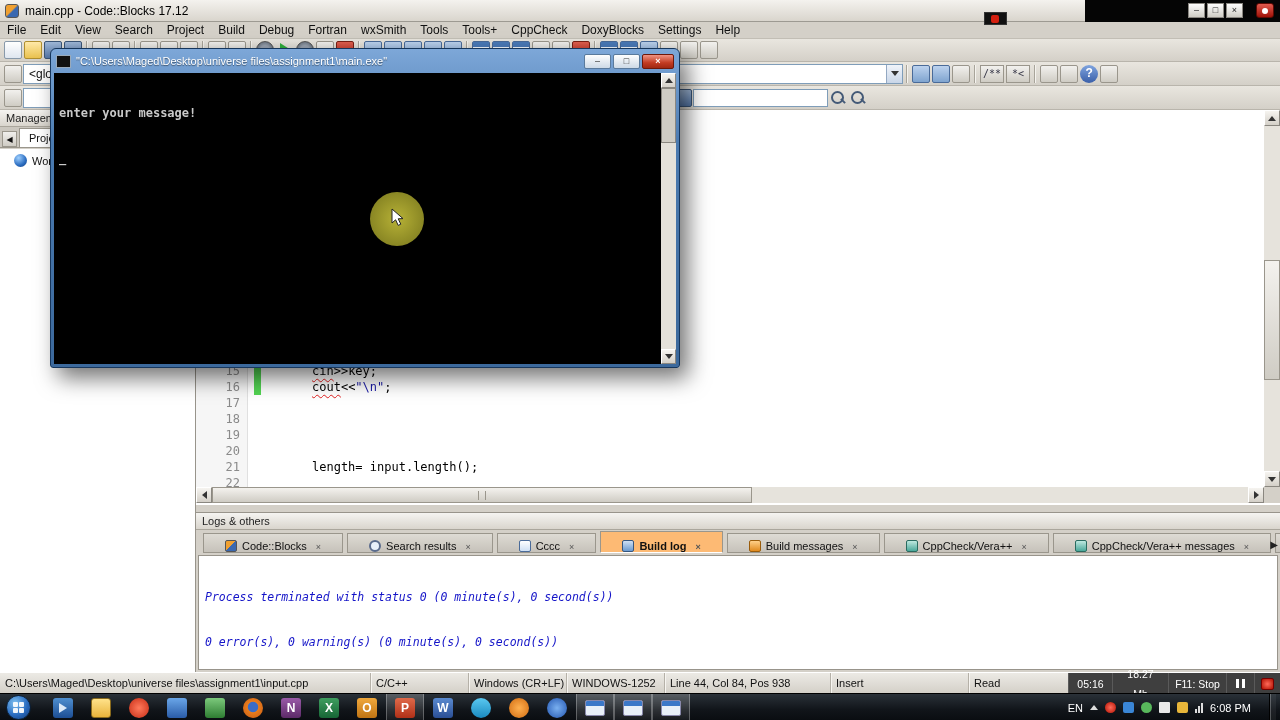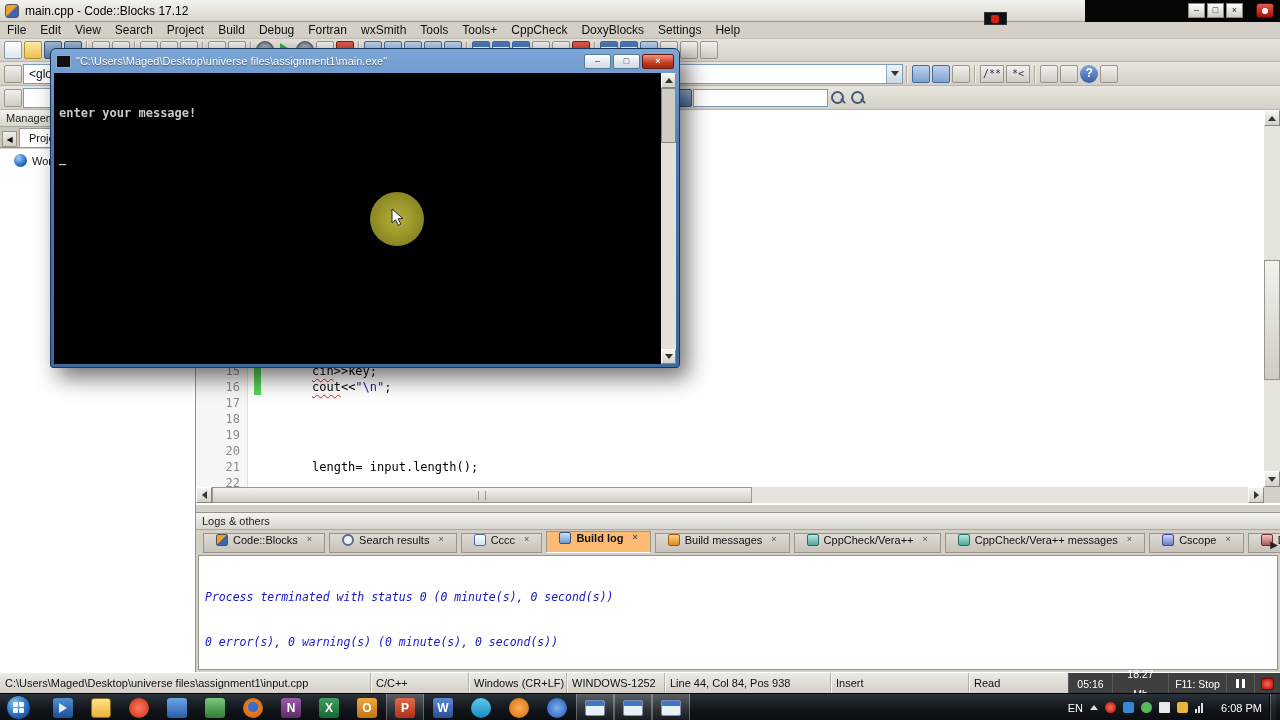--- a/index.html
+++ b/index.html
@@ -103,21 +103,21 @@
   .vscroll{position:absolute;right:0;top:0;width:16px;height:377px;background:#e6e3dc}
   .vscroll .sarrow.bottom{position:absolute;bottom:0}
   .vthumb{position:absolute;left:0;top:150px;width:16px;height:120px;
           background:linear-gradient(#f4f2ee,#cfccc4);border:1px solid #9a968c}
   .scorner{position:absolute;right:0;top:377px;width:16px;height:16px;background:#d4d0c8}
   .sash{position:absolute;left:196px;top:505px;width:1084px;height:7px;background:#d4d0c8}
 
   
   .logs{position:absolute;left:196px;top:512px;width:1084px;height:160px;background:#d4d0c8;border-top:1px solid #98948b}
   .ltabs{position:relative;display:flex;align-items:flex-end;height:24px;padding-left:5px;overflow:hidden}
-  .ltab{display:flex;align-items:flex-start;gap:5px;height:20px;margin:1px 2px;padding:0 12px;
+  .ltab{display:flex;align-items:flex-end;gap:5px;height:20px;margin:1px 2px;padding:0 21px;
         background:linear-gradient(#dedbd4,#c6c2ba);border:1px solid #9a968c;font-size:11px;white-space:nowrap;flex:none}
   .ltab.active{background:#fdba74;font-weight:bold;height:22px;border-bottom-color:#fff}
   .tab-x{font-size:9px;color:#555;margin-left:4px}
   .tico{width:12px;height:12px;border-radius:2px;flex:none}
   .ti-cb{background:linear-gradient(135deg,#f0a030 50%,#3a68b0 50%);border:1px solid #555}
   .ti-search{border-radius:50%;border:2px solid #5a6b8c;background:#e8f0fa}
   .ti-doc{background:linear-gradient(#fff,#cfe0f4);border:1px solid #4a6b99}
   .ti-build{background:linear-gradient(#cfe0f4,#6a9ad0);border:1px solid #35567f}
   .ti-msg{background:linear-gradient(#ffd089,#e08a1e);border:1px solid #9a5c0a}
   .ti-check{background:linear-gradient(#bfe8e0,#4aa89a);border:1px solid #2a6b60}
@@ -176,21 +176,21 @@
         padding-right:4px;color:#fff;font-size:11px}
   .tray .tri-u{border-bottom-color:#ddd}
   .tdot{width:11px;height:11px;border-radius:50%}
   .td-red{background:radial-gradient(#ff6a5a,#b01000)}
   .td-blue{background:#3a86d6;border-radius:2px}
   .td-green{background:#58b85c}
   .td-flag{background:#e8e8e8;border-radius:1px}
   .td-gold{background:#e8b63a;border-radius:2px}
   .net{display:flex;align-items:flex-end;gap:1px}
   .net span{width:2px;background:#ddd}
-  .clock{width:52px;text-align:right}
+  .clock{width:52px;text-align:left}
   .showdesk{width:7px;height:27px;border-left:1px solid #000;box-shadow:inset 1px 0 0 rgba(255,255,255,.25);
             background:rgba(255,255,255,.06)}
 
   
   .cwin{position:absolute;left:50px;top:48px;width:630px;height:320px;z-index:60;
         background:linear-gradient(#7da7d8,#4a7ab0 30%,#3c699c);border:1px solid #16365c;
         border-radius:6px 6px 3px 3px;box-shadow:8px 10px 22px rgba(0,0,0,.55)}
   .ctitle{height:24px;display:flex;align-items:center;padding:0 5px;gap:5px}
   .cicon{width:15px;height:13px;background:#111;border:1px solid #9ab;flex:none}
   .ctext{color:#fff;font-size:11px;flex:1;white-space:nowrap;overflow:hidden;text-shadow:0 1px 1px rgba(0,0,0,.5)}

